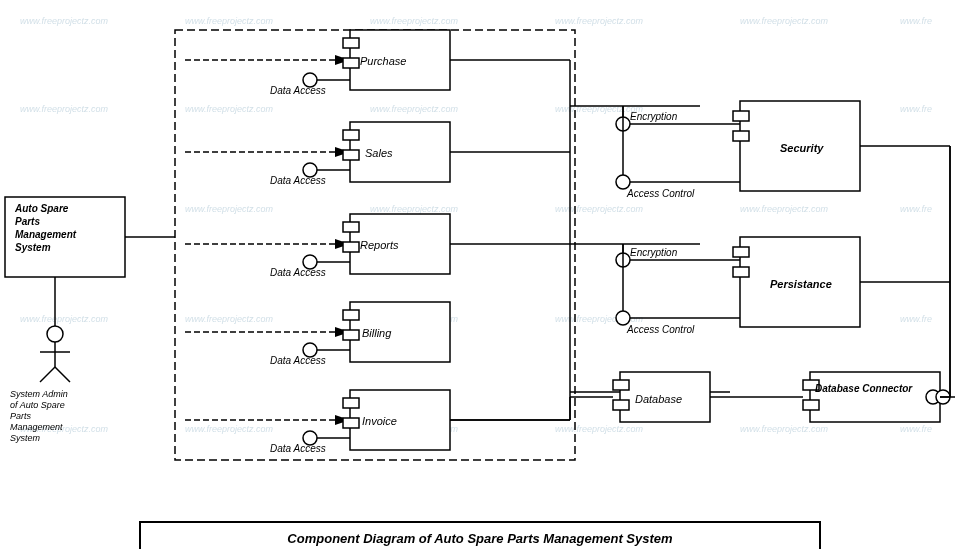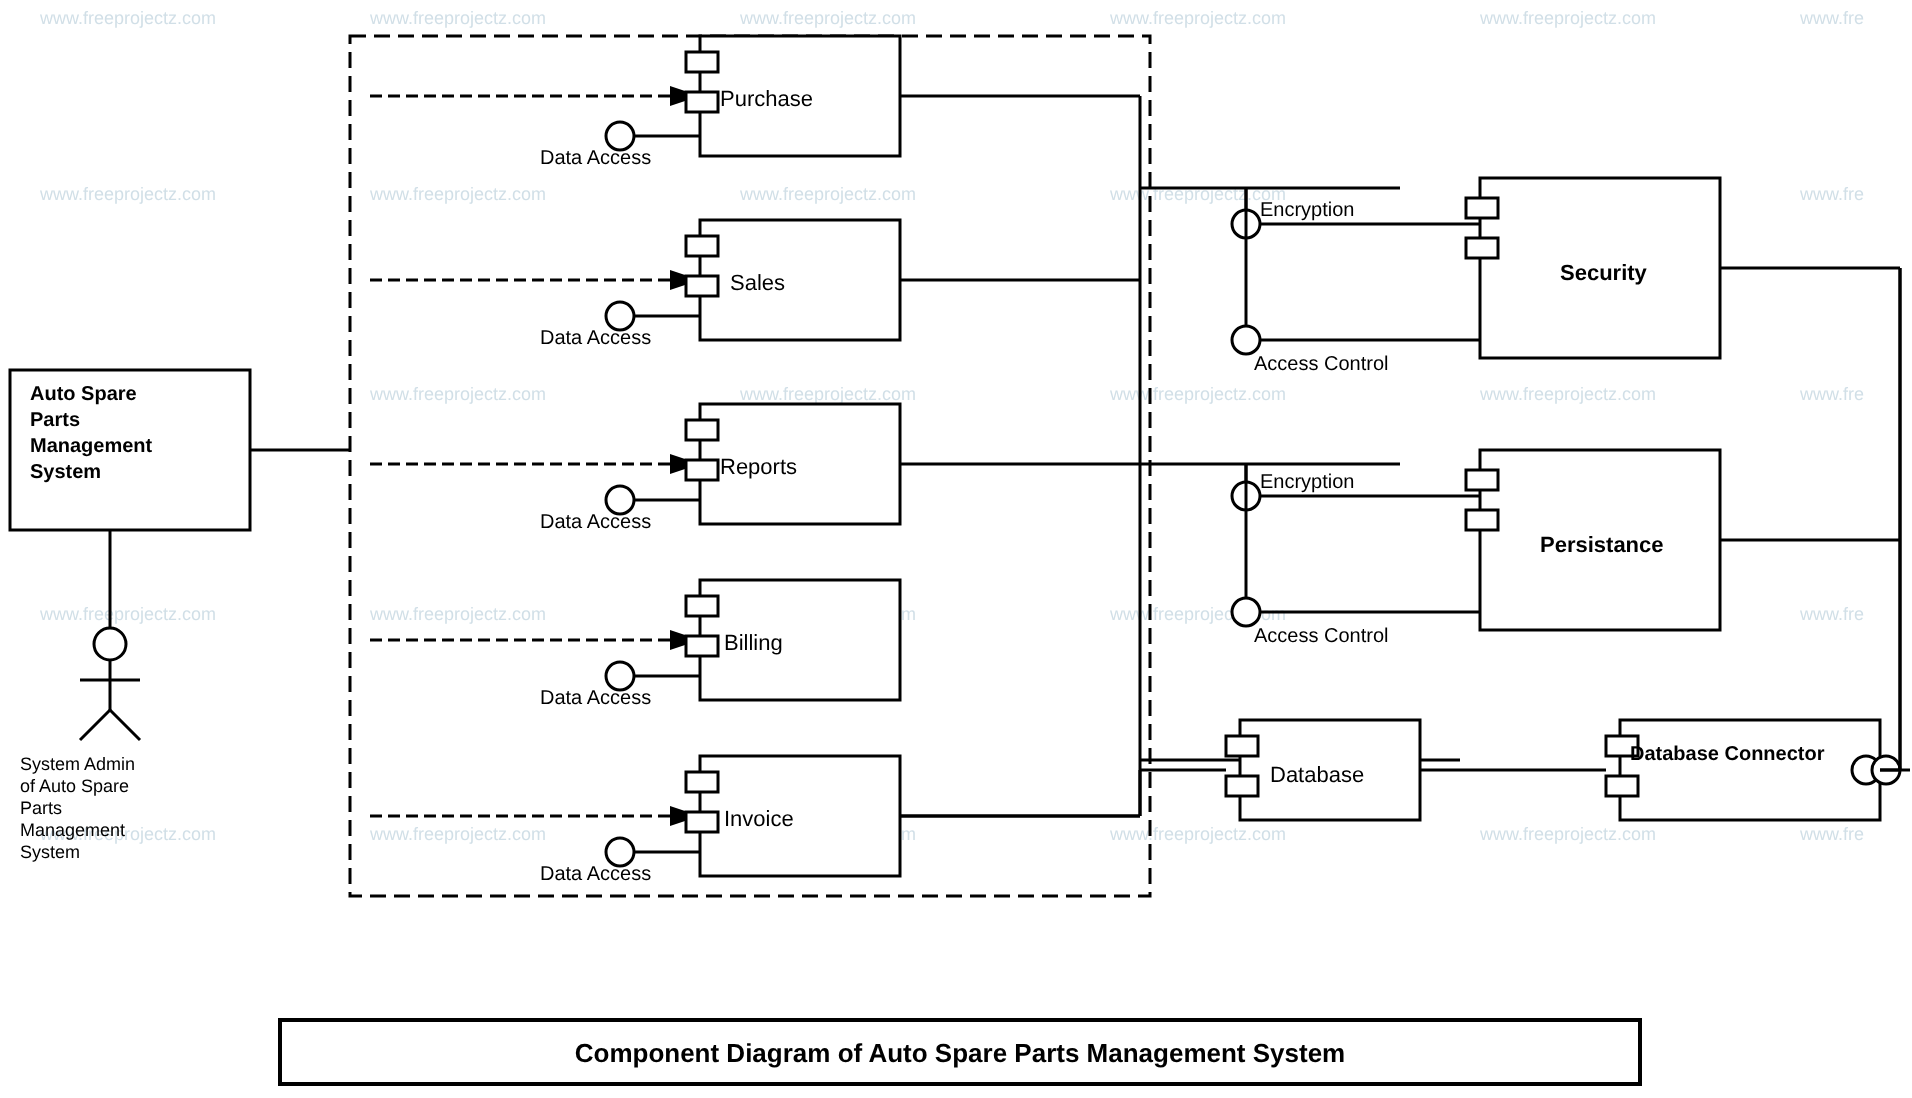--- a/index.html
+++ b/index.html
@@ -7,23 +7,24 @@
       width: 956px;
       height: 549px;
       background: #ffffff;
       font-family: Arial, sans-serif;
       font-size: 11px;
       overflow: hidden;
       position: relative;
     }
     .diagram-area {
       position: absolute;
-      top: 0; left: 0;
+      top: 12px; left: 0;
       width: 956px;
       height: 515px;
+      font-style: italic;
     }
     svg {
       width: 956px;
       height: 549px;
     }
   </style>
 </head>
 <body>
 
 <div class="diagram-area">

